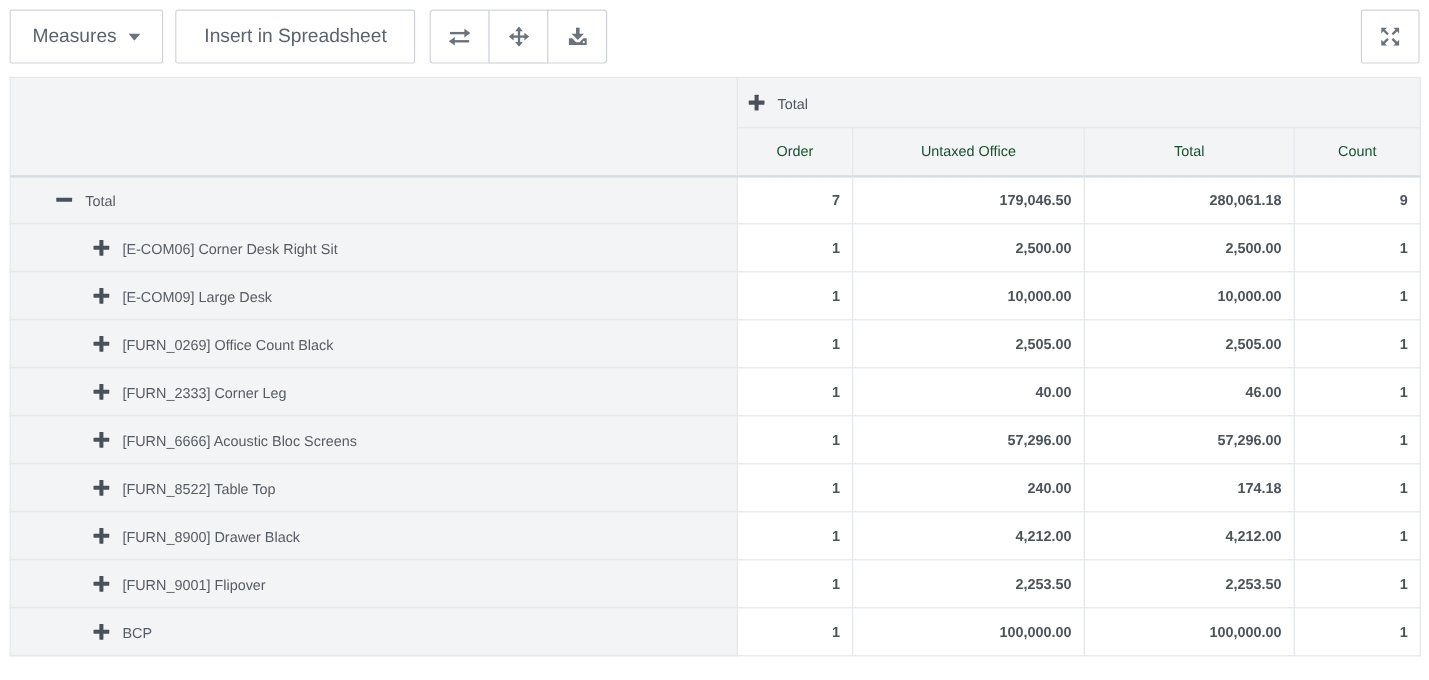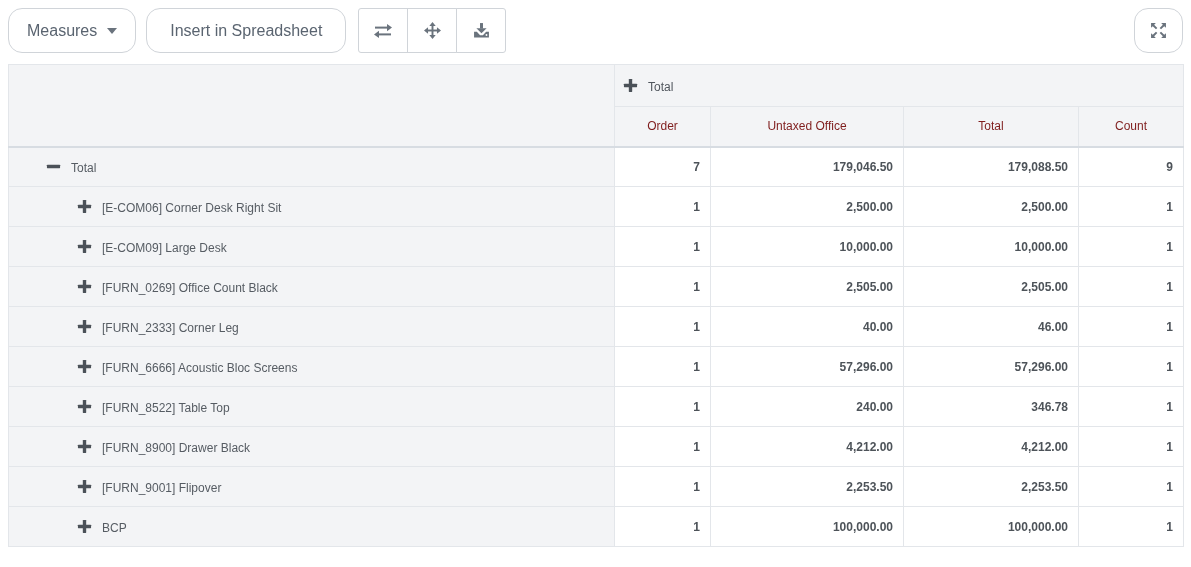--- a/index.html
+++ b/index.html
@@ -7,21 +7,21 @@
   body {
     font-family: "Liberation Sans", "DejaVu Sans", sans-serif;
     color: #565c63;
     padding: 8px;
   }
 
   
   .toolbar { display: flex; align-items: stretch; height: 45px; margin-bottom: 11px; }
   .btn {
     display: inline-flex; align-items: center; justify-content: center;
-    background: #fff; border: 1px solid #d0d4d9; border-radius: 14px;
+    background: #fff; border: 1px solid #d0d4d9; border-radius: 2px;
     color: #5a6470; font-size: 16px; font-family: inherit;
     cursor: pointer; white-space: nowrap;
   }
   .btn-measures { padding: 0 18px; }
   .btn-measures .caret { margin-left: 10px; display: inline-flex; }
   .btn-insert { margin-left: 10px; padding: 0 23px; }
   .btn-group { display: flex; margin-left: 12px; }
   .btn-group .btn { width: 50px; border-radius: 0; }
   .btn-group .btn:first-child { border-radius: 3px 0 0 3px; }
   .btn-group .btn:last-child { border-radius: 0 3px 3px 0; }
@@ -35,21 +35,21 @@
   table.pivot { border-collapse: collapse; table-layout: fixed; width: 1175px; }
   .pivot th, .pivot td { border: 1px solid #e3e6ea; font-weight: 400; font-size: 12px; }
   .pivot thead tr.group-row th { height: 42px; }
   .pivot thead tr.measure-row th { height: 40px; }
   .pivot tbody tr { height: 40px; }
   .pivot th { background: #f3f4f6; }
   .pivot td { background: #fff; text-align: right; padding-right: 10px; font-weight: 700; color: #4d5359; }
 
   .pivot th.corner { border-bottom: 2px solid #d7dce2; }
   .pivot th.col-group { text-align: left; padding-left: 8px; color: #50565d; cursor: pointer; }
-  .pivot tr.measure-row th { text-align: center; color: #7f1d1d; border-bottom: 2px solid #d7dce2; cursor: pointer; }
+  .pivot tr.measure-row th { text-align: center; color: #14532d; border-bottom: 2px solid #d7dce2; cursor: pointer; }
 
   .pivot th.row-header { text-align: left; color: #565c63; cursor: pointer; }
   .pivot th.row-header.level-0 { padding-left: 37px; }
   .pivot th.row-header.level-1 { padding-left: 68px; }
 
   .pm-icon { display: inline-flex; vertical-align: -2px; margin-right: 10px; }
   .pm-icon svg { display: block; }
   .pm-fill { fill: #4b5158; }
   .hdr-plus { display: inline-flex; vertical-align: -2px; margin-right: 10px; }
 </style>
@@ -145,21 +145,21 @@
   </thead>
   <tbody>
       <tr>
         <th class="row-header level-0"><span class="pm-icon">
             <svg width="15" height="15" viewBox="0 0 16 16">
               <rect class="pm-fill" x="1" y="6.2" width="14" height="3.6" rx="0.5"></rect>
             </svg>
           </span><span>Total</span></th>
         <td>7</td>
         <td>179,046.50</td>
-        <td>179,088.50</td>
+        <td>280,061.18</td>
         <td>9</td>
       </tr>
       <tr>
         <th class="row-header level-1"><span class="pm-icon">
             <svg width="15" height="15" viewBox="0 0 16 16">
               <rect class="pm-fill" x="6.2" y="1" width="3.6" height="14" rx="0.5"></rect>
               <rect class="pm-fill" x="1" y="6.2" width="14" height="3.6" rx="0.5"></rect>
             </svg>
           </span><span>[E-COM06] Corner Desk Right Sit</span></th>
         <td>1</td>
@@ -217,21 +217,21 @@
       </tr>
       <tr>
         <th class="row-header level-1"><span class="pm-icon">
             <svg width="15" height="15" viewBox="0 0 16 16">
               <rect class="pm-fill" x="6.2" y="1" width="3.6" height="14" rx="0.5"></rect>
               <rect class="pm-fill" x="1" y="6.2" width="14" height="3.6" rx="0.5"></rect>
             </svg>
           </span><span>[FURN_8522] Table Top</span></th>
         <td>1</td>
         <td>240.00</td>
-        <td>346.78</td>
+        <td>174.18</td>
         <td>1</td>
       </tr>
       <tr>
         <th class="row-header level-1"><span class="pm-icon">
             <svg width="15" height="15" viewBox="0 0 16 16">
               <rect class="pm-fill" x="6.2" y="1" width="3.6" height="14" rx="0.5"></rect>
               <rect class="pm-fill" x="1" y="6.2" width="14" height="3.6" rx="0.5"></rect>
             </svg>
           </span><span>[FURN_8900] Drawer Black</span></th>
         <td>1</td>

